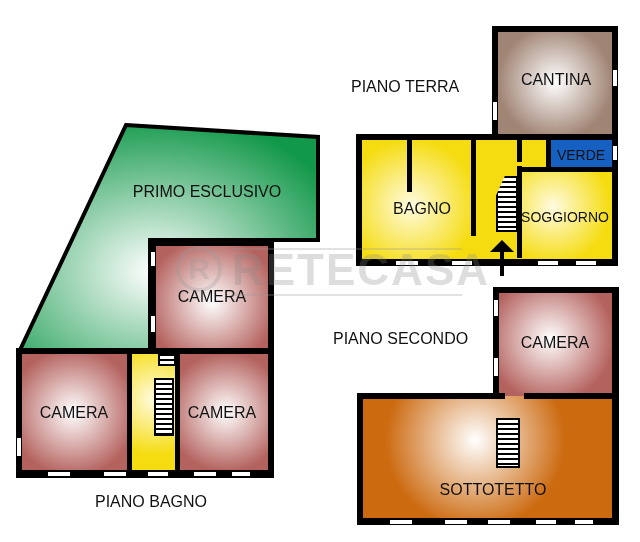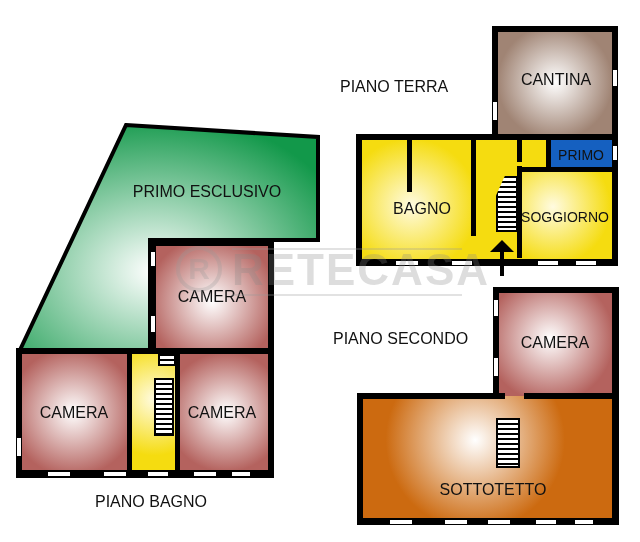--- a/index.html
+++ b/index.html
@@ -97,24 +97,24 @@
   <div class="win" style="left:576px;top:261px;width:20px;height:4px"></div>
 
   <div class="stairs" style="left:496px;top:176px;width:22px;height:56px;clip-path:polygon(40% 0,100% 0,100% 100%,0 100%,0 35%)"></div>
 
   <svg class="abs" style="left:490px;top:240px" width="24" height="36">
     <polygon points="12,0 0,12 24,12" fill="#000"></polygon>
     <rect x="10" y="12" width="4" height="24" fill="#000"></rect>
   </svg>
 
   <span class="lbl" style="left:556px;top:80px">CANTINA</span>
-  <span class="lbl" style="left:581px;top:155px;font-size:14px">PRIMO</span>
+  <span class="lbl" style="left:581px;top:155px;font-size:14px">VERDE</span>
   <span class="lbl" style="left:422px;top:209px">BAGNO</span>
   <span class="lbl" style="left:565px;top:217px;font-size:14px">SOGGIORNO</span>
-  <span class="title" style="left:340px;top:78px">PIANO TERRA</span>
+  <span class="title" style="left:351px;top:78px">PIANO TERRA</span>
 </div>
 
 <div>
   <div class="abs" style="left:496px;top:290px;width:120px;height:108px;background:radial-gradient(circle at 45% 45%,#fff 0%,#b4625e 72%);"></div>
   <div class="abs" style="left:360px;top:396px;width:256px;height:126px;background:radial-gradient(circle at 45% 35%,#fff 0%,#cc6a10 55%);"></div>
 
   <div class="wall" style="left:493px;top:287px;width:126px;height:6px"></div>
   <div class="wall" style="left:493px;top:287px;width:6px;height:112px"></div>
   <div class="wall" style="left:612px;top:287px;width:7px;height:238px"></div>
   <div class="wall" style="left:357px;top:393px;width:148px;height:6px"></div>

